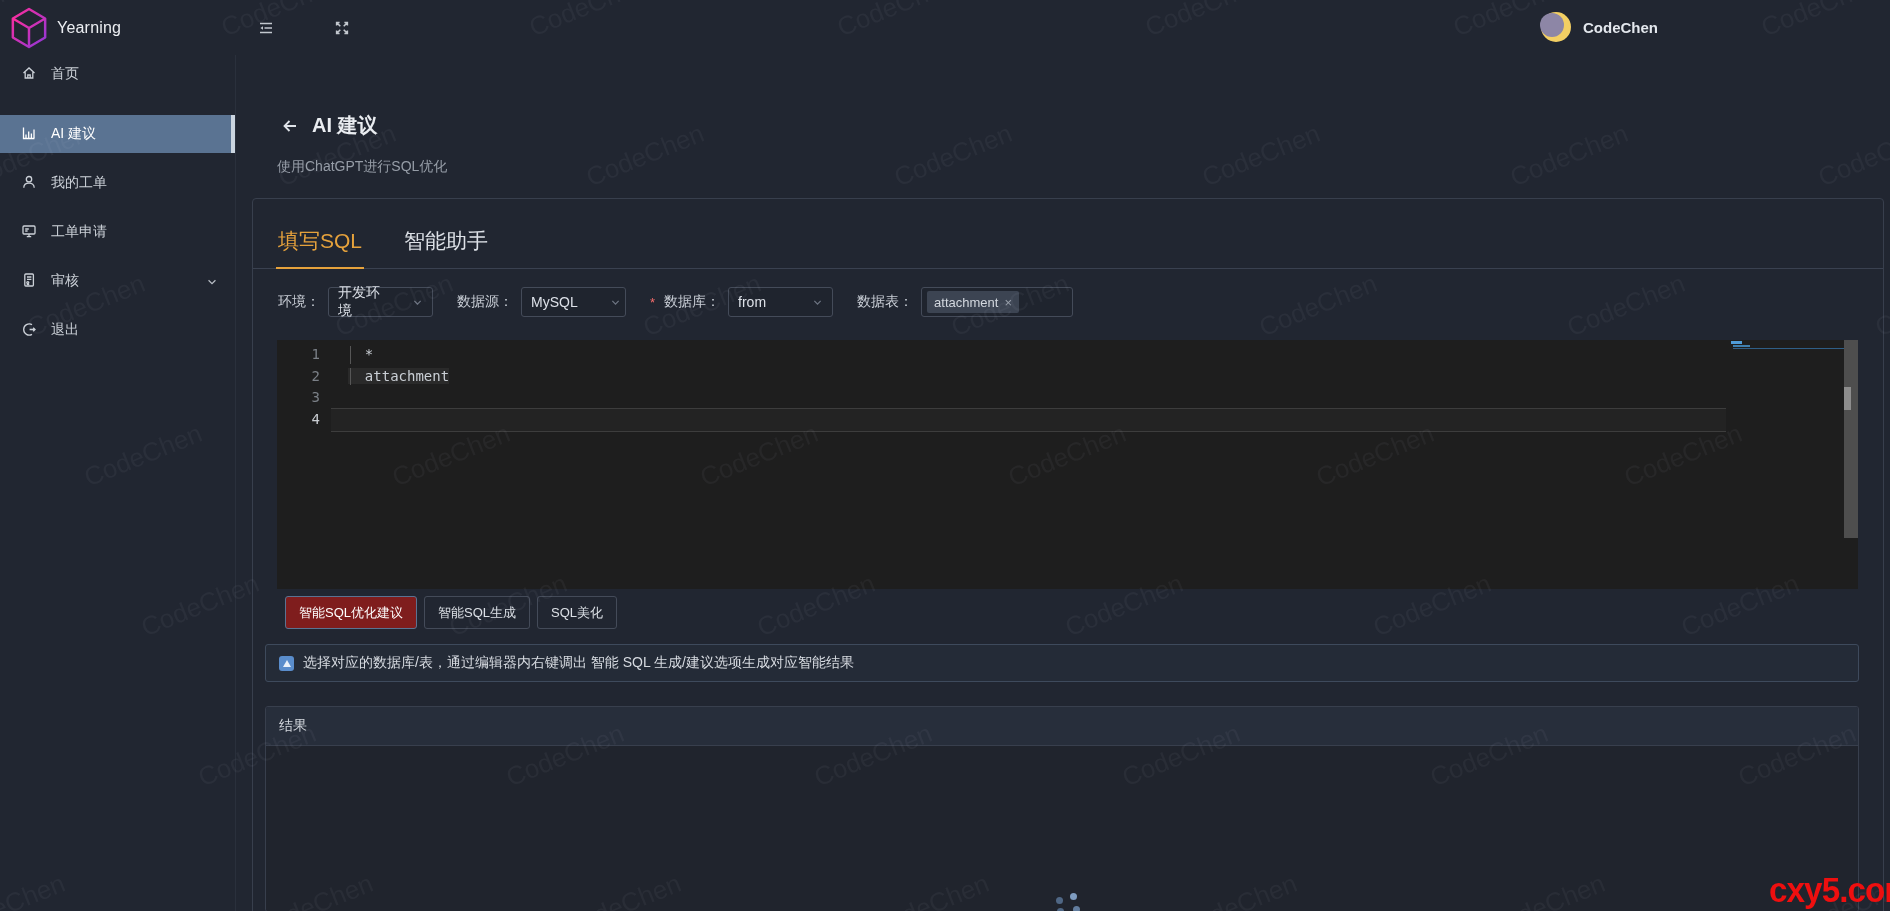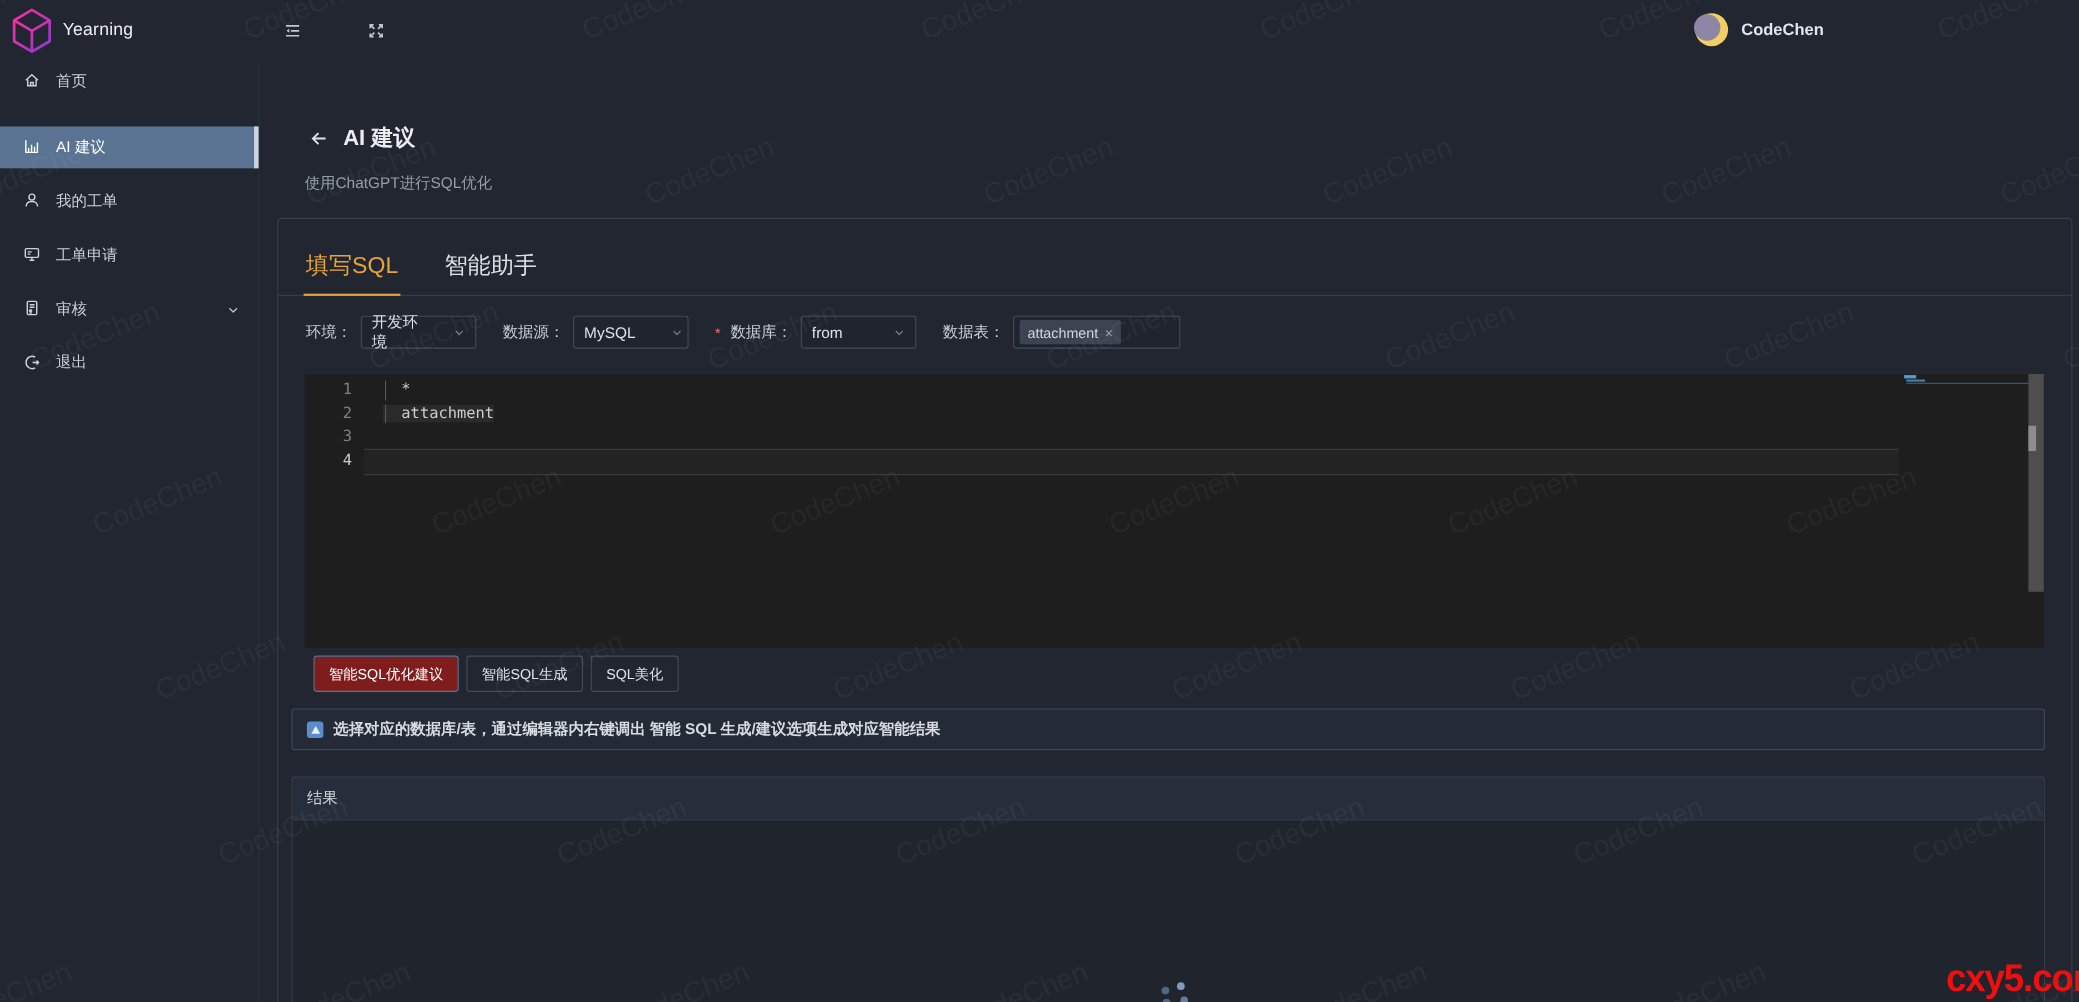--- a/index.html
+++ b/index.html
@@ -76,21 +76,21 @@
               color:#dce0e6;font-size:13px;display:flex;align-items:center;cursor:pointer;
               font-family:"Liberation Sans",sans-serif;}
   .action-btn.active{background:#7f1d1d;border-color:#5a7392;color:#fff;margin-left:20px;}
   
   .alert{margin:15px 0 0 12px;width:1594px;height:38px;box-sizing:border-box;border:1px solid #3e4a5c;
          border-radius:3px;display:flex;align-items:center;gap:9px;padding-left:13px;
          background:rgba(90,115,146,0.07);}
   .alert-icon{width:15px;height:15px;border-radius:3px;background:#5a8dcc;position:relative;flex:none;}
   .alert-icon::before{content:"";position:absolute;left:50%;top:4px;transform:translateX(-50%);
          border-left:4px solid transparent;border-right:4px solid transparent;border-bottom:7px solid #e9f1fa;}
-  .alert-text{font-size:14px;color:#d7dbe1;font-weight:bold;}
+  .alert-text{font-size:14px;color:#d7dbe1;}
   
   .result{margin:24px 0 0 12px;width:1594px;height:206px;box-sizing:border-box;border:1px solid #383f4d;
           border-radius:3px;overflow:hidden;}
   .result-head{height:39px;background:#272e3b;border-bottom:1px solid #383f4d;display:flex;
                align-items:center;padding-left:13px;font-size:14px;color:#d3d7dd;box-sizing:border-box;}
   .result-body{height:167px;background:#20242d;}
   
   .dot{position:absolute;border-radius:50%;}
   
   .site{position:absolute;left:1769px;top:870px;font-size:35px;font-weight:bold;color:#ef0f0f;

